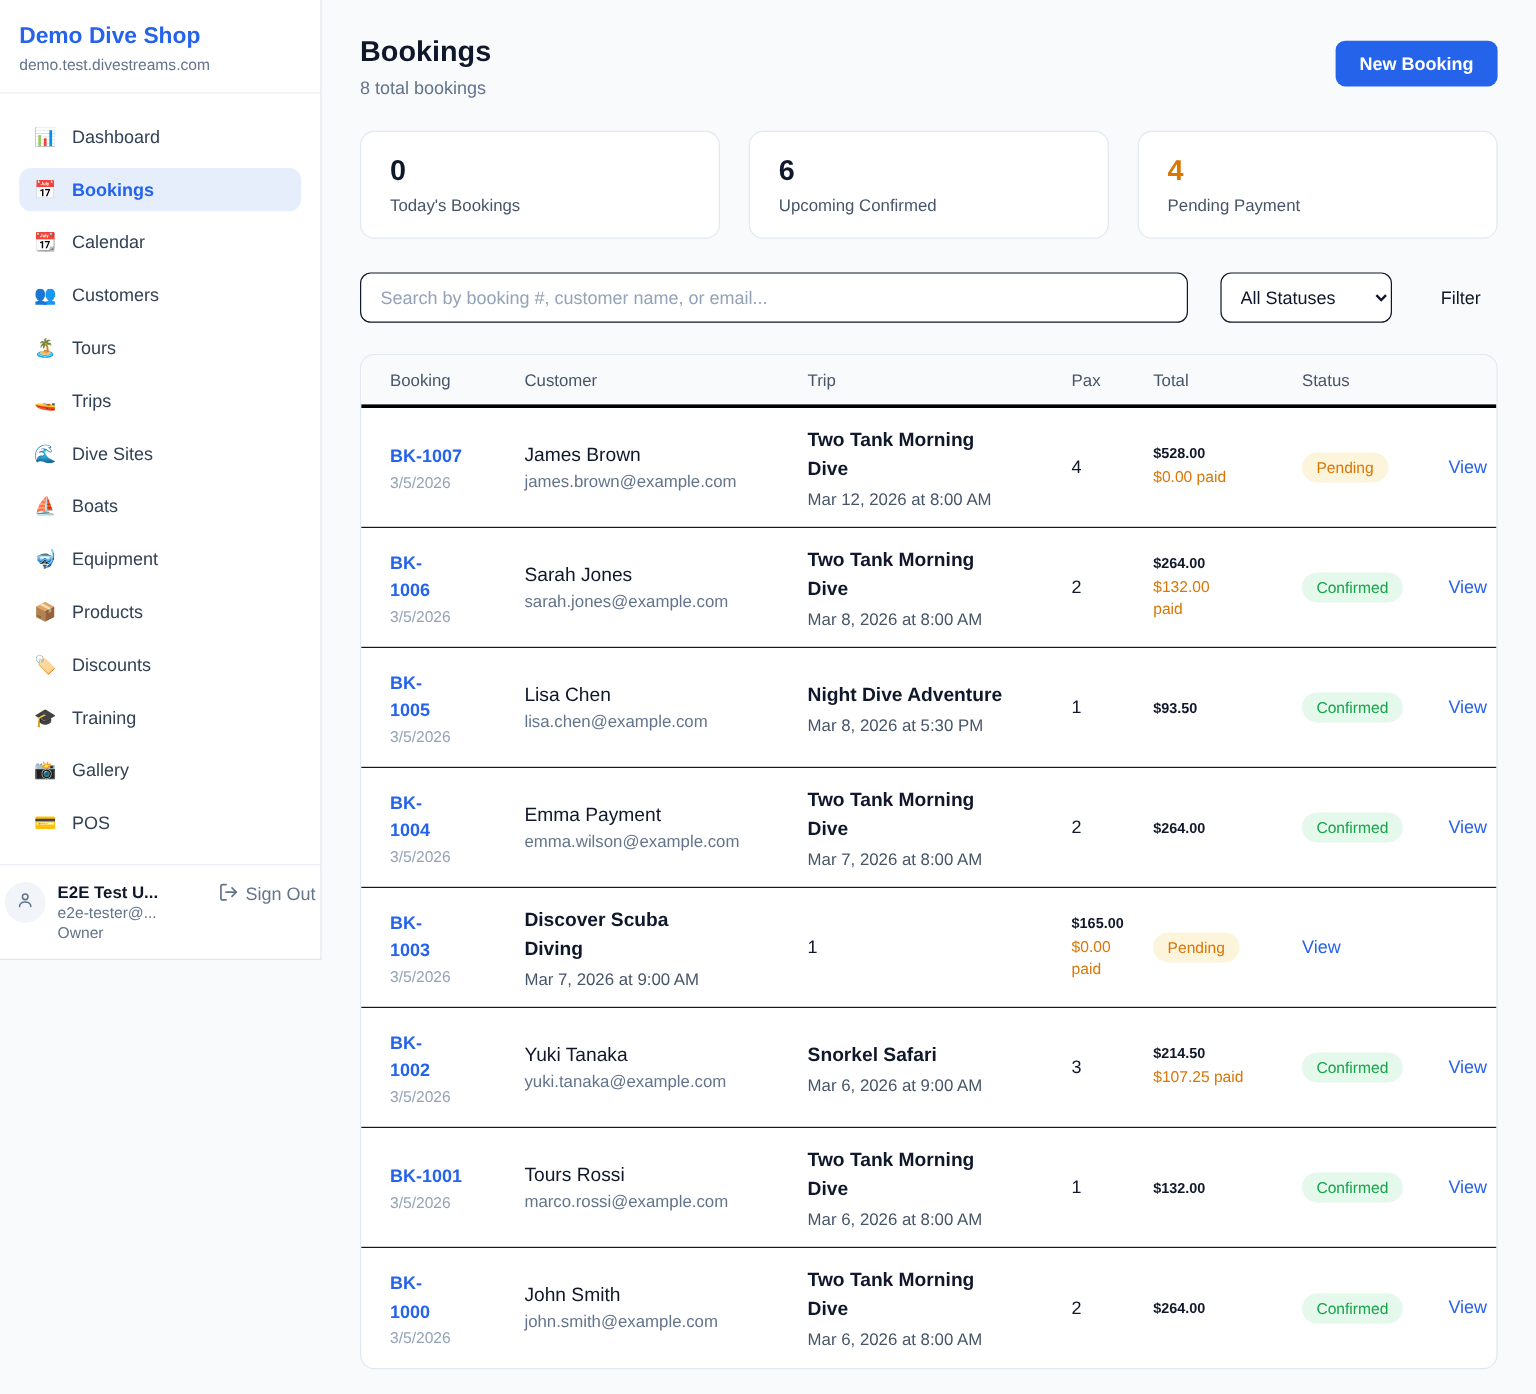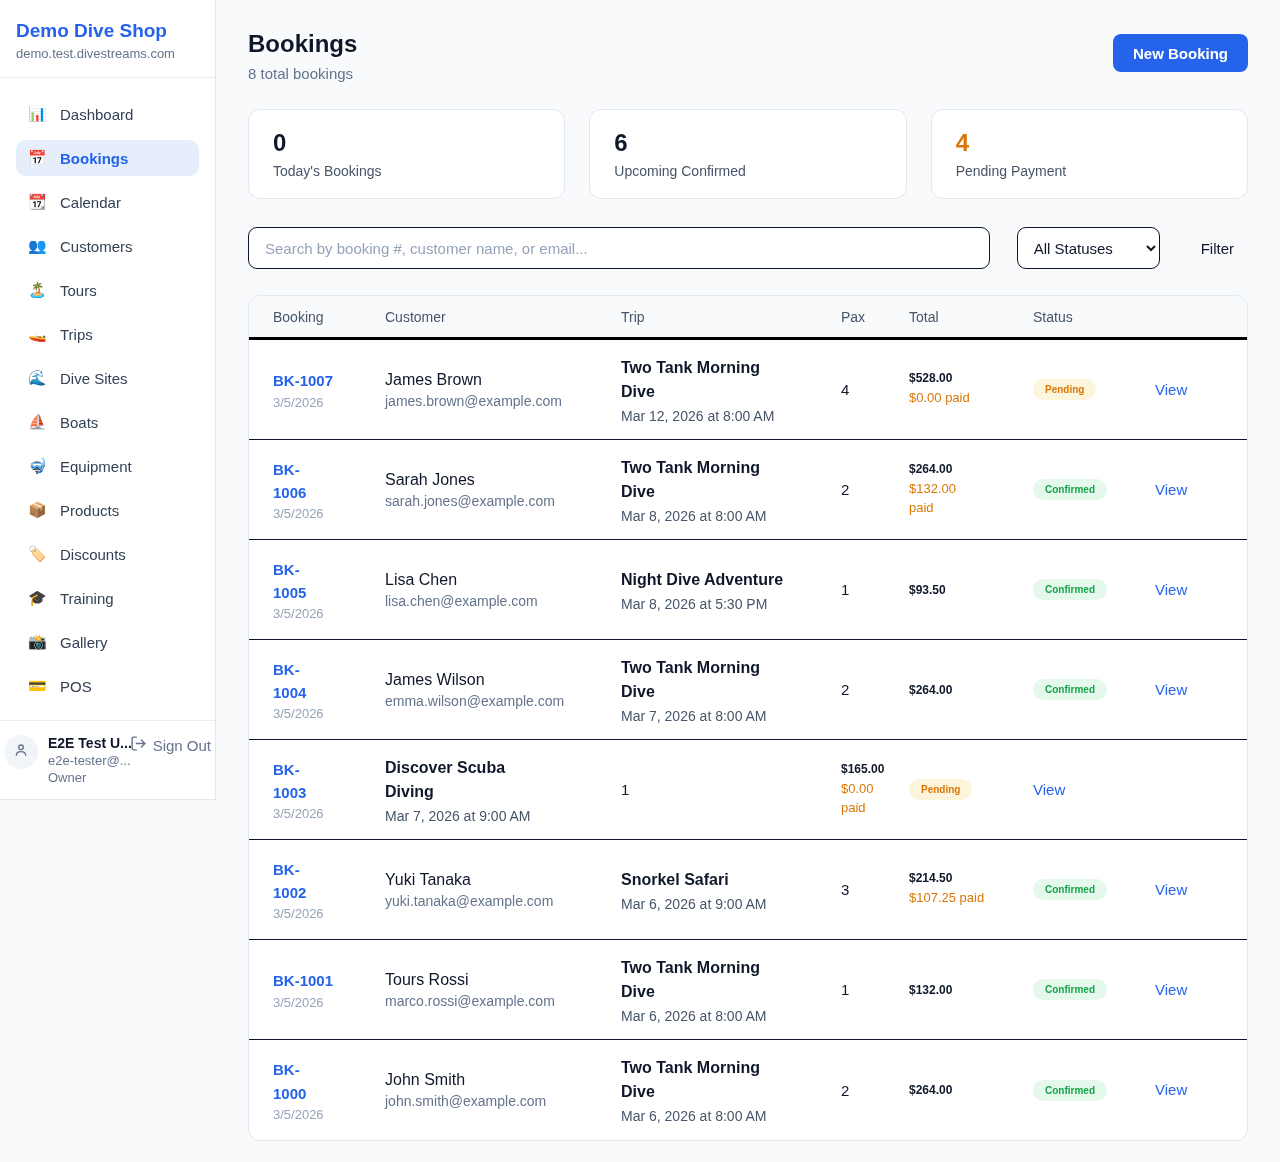--- a/index.html
+++ b/index.html
@@ -3,21 +3,21 @@
 <meta charset="utf-8">
 <style>
   * { margin:0; padding:0; box-sizing:border-box; }
   html,body { width:1280px; height:1162px; }
   body {
     font-family:"Liberation Sans","DejaVu Sans",sans-serif;
     background:#f8fafc; color:#0f172a; display:flex; overflow:hidden;
   }
   
   .sidebar {
-    width:216px; background:#ffffff; border-right:1px solid #e2e8f0;
+    width:268px; background:#ffffff; border-right:1px solid #e2e8f0;
     border-bottom:1px solid #e2e8f0; align-self:flex-start; flex-shrink:0;
   }
   .sidebar-header { padding:20px 16px 16px; border-bottom:1px solid #e9edf3; }
   .shop-name { color:#2563eb; font-size:19px; font-weight:700; }
   .shop-domain { color:#64748b; font-size:13px; margin-top:4px; }
   .nav { padding:18px 16px 8px; }
   .nav-item {
     display:flex; align-items:center; gap:12px; height:36px; padding:0 12px;
     border-radius:10px; margin-bottom:8px; color:#334155; font-size:15px; cursor:pointer;
   }
@@ -85,21 +85,21 @@
   .bid { color:#2563eb; font-size:15px; font-weight:600; white-space:pre-line; line-height:1.55; cursor:pointer; text-decoration:none; display:inline-block; }
   .bdate { font-size:13px; color:#94a3b8; margin-top:2px; }
   .cname { font-size:16px; color:#0f172a; }
   .cemail { font-size:14px; color:#64748b; margin-top:4px; }
   .tname { font-size:16px; font-weight:600; color:#0f172a; white-space:pre-line; line-height:1.5; }
   .twhen { font-size:14px; color:#475569; margin-top:4px; }
   .pax { font-size:15px; color:#0f172a; }
   .total { font-size:12px; font-weight:700; color:#0f172a; }
   .paid { font-size:13px; color:#d97706; margin-top:4px; white-space:pre-line; line-height:1.45; }
   .badge {
-    display:inline-block; padding:5px 12px; border-radius:999px; font-size:10px; font-weight:700;
+    display:inline-block; padding:5px 12px; border-radius:999px; font-size:13px; font-weight:400;
   }
   .badge-pending { background:#fdf4dc; color:#d97706; }
   .badge-confirmed { background:#e4f8ec; color:#16a34a; }
   .view { color:#2563eb; font-size:15px; font-weight:500; cursor:pointer; text-decoration:none; }
 </style>
 </head>
 <body>
 
 <aside class="sidebar">
   <div class="sidebar-header">
@@ -314,21 +314,21 @@
       <a class="view">View</a>
     </div>
   </div>
         <div class="trow">
     <div class="cell">
       <a class="bid">BK-
 1004</a>
       <div class="bdate">3/5/2026</div>
     </div>
     <div class="cell">
-      <div class="cname">James Wilson</div>
+      <div class="cname">Emma Payment</div>
       <div class="cemail">emma.wilson@example.com</div>
     </div>
     <div class="cell">
       <div class="tname">Two Tank Morning
 Dive</div>
       <div class="twhen">Mar 7, 2026 at 8:00 AM</div>
     </div>
     <div class="cell pax">2</div>
     <div class="cell">
       <div class="total">$264.00</div>

